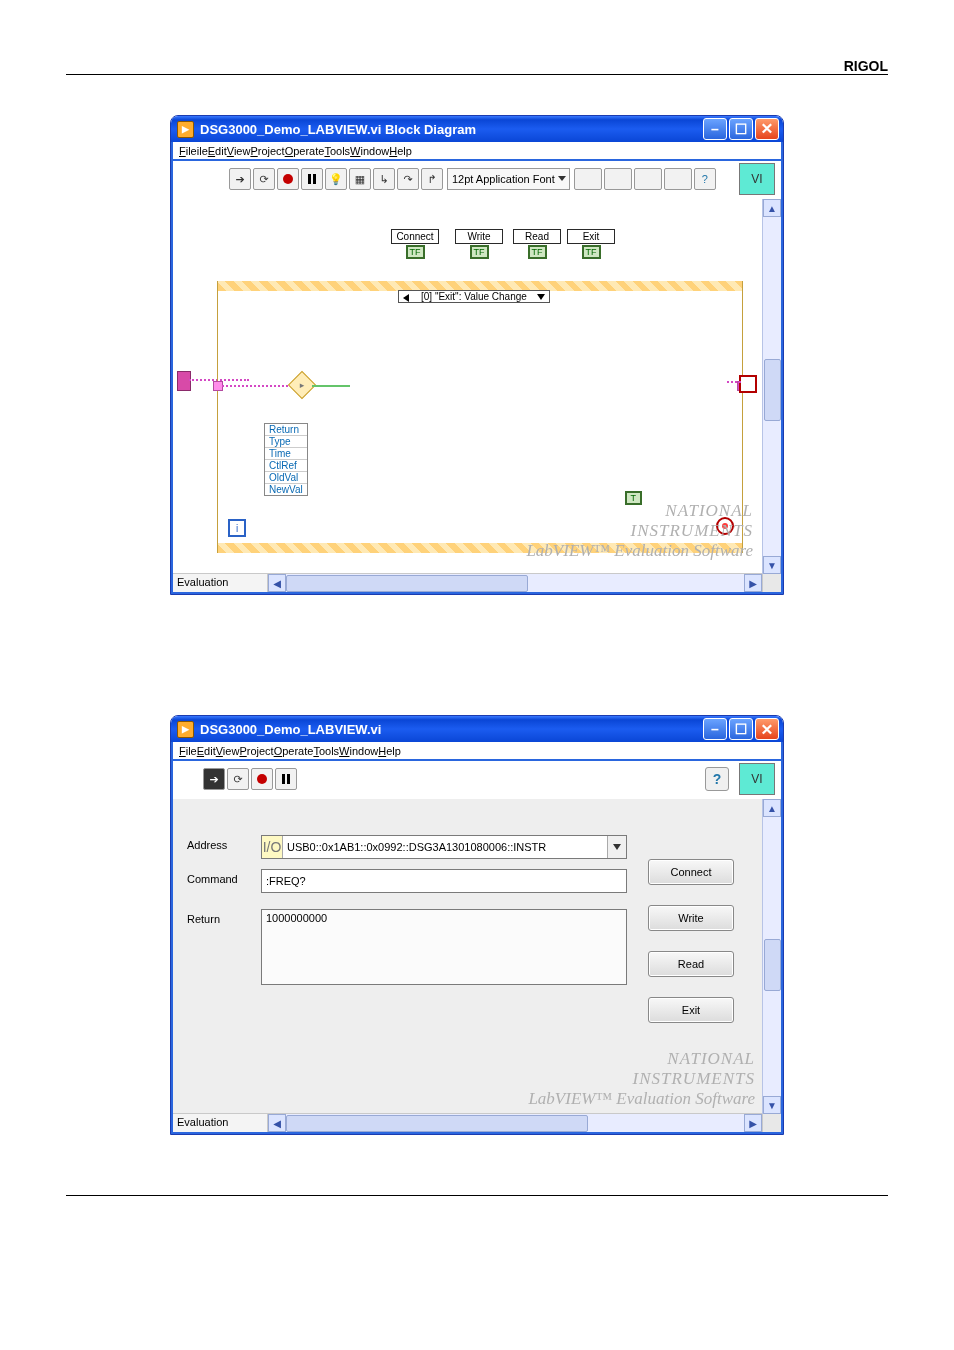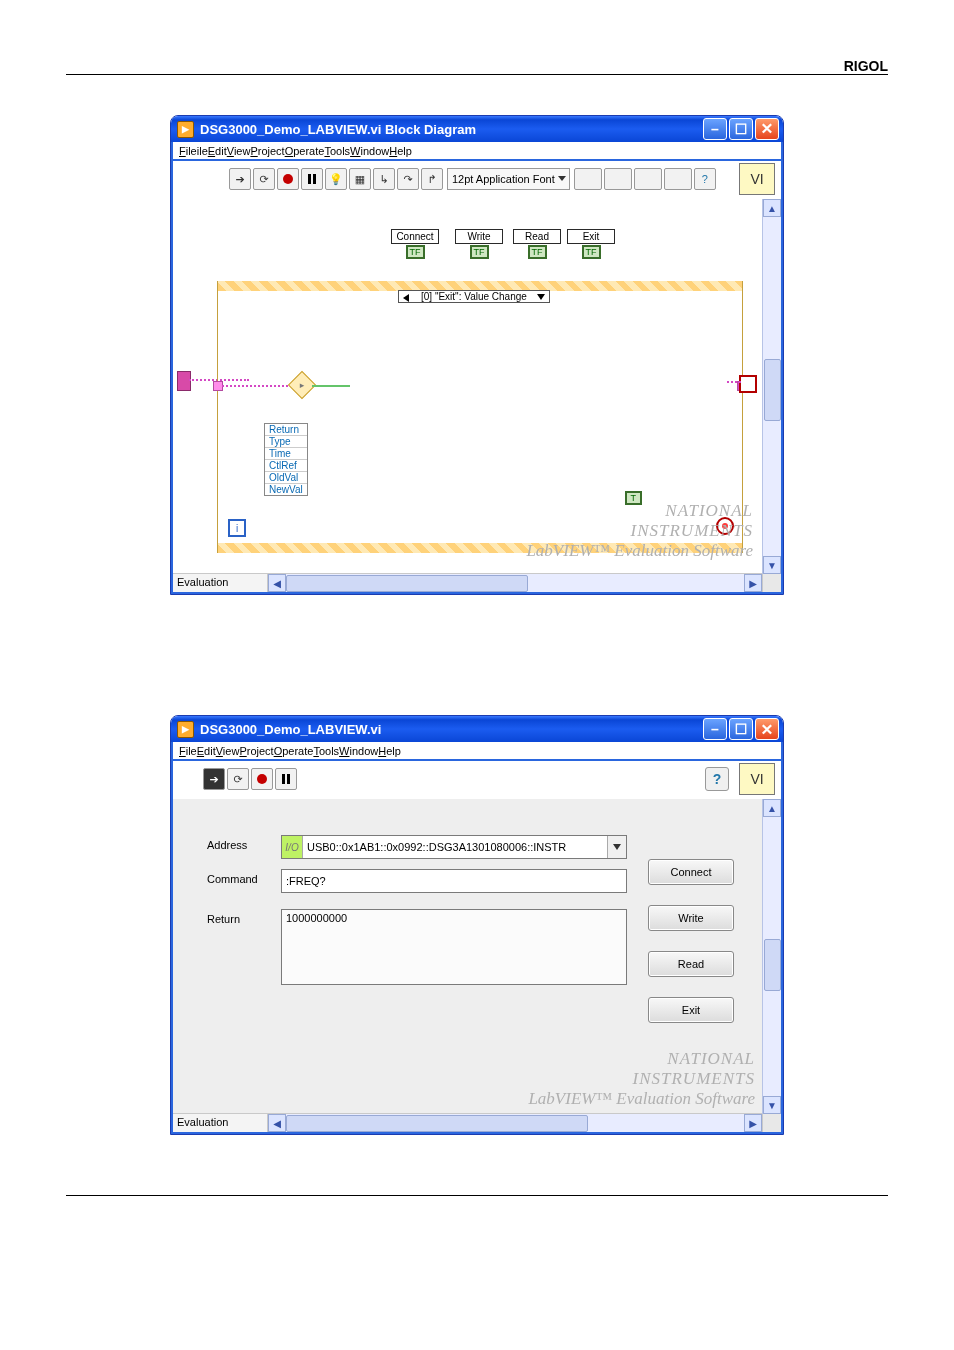--- a/index.html
+++ b/index.html
@@ -104,22 +104,22 @@
     font-size:11px;display:inline-flex;align-items:center;position:relative;
     margin:0 2px;
   }
   .fontbox::after{
     content:"";position:absolute;right:3px;top:7px;
     border-left:4px solid transparent;border-right:4px solid transparent;border-top:5px solid #333;
   }
   .mini{width:26px;height:20px;border:1px solid #999;background:#f2f2f2;border-radius:2px;}
   .spacer{flex:1;}
   .vi-icon{
-    width:34px;height:30px;border:1px solid #777;background:#fef9c3;
-    display:inline-flex;align-items:center;justify-content:center;font-size:14px;color:#333;
+    width:34px;height:30px;border:1px solid #777;background:#5eead4;
+    display:inline-flex;align-items:center;justify-content:center;font-size:12px;color:#333;
   }
 
   .clientwrap{
     border:2px solid #2a66de;border-top:none;
     background:#ececec;
     position:relative;
   }
   .client{
     position:relative;background:#fff;
     margin-right:18px; 
@@ -239,22 +239,22 @@
   }
   .fp-label{width:64px;font-size:11px;padding-top:4px;}
   .fp-field{
     flex:1;
   }
   .fp-combo{
     height:22px;border:1px solid #7a7a7a;background:#fff;
     display:flex;align-items:center;font-size:11px;position:relative;
   }
   .fp-combo .ic{
-    width:20px;height:100%;border-right:1px solid #aaa;background:#bef264;
-    display:flex;align-items:center;justify-content:center;color:#777;font-size:10px;font-style:italic;
+    width:20px;height:100%;border-right:1px solid #aaa;background:#fef9c3;
+    display:flex;align-items:center;justify-content:center;color:#777;font-size:14px;
   }
   .fp-combo .txt{padding:0 4px;flex:1;}
   .fp-combo .dd{
     width:18px;height:100%;border-left:1px solid #aaa;background:#f0f0f0;
     display:flex;align-items:center;justify-content:center;
   }
   .fp-combo .dd::after{
     content:"";border-left:4px solid transparent;border-right:4px solid transparent;border-top:6px solid #333;
   }
   .fp-input{
@@ -465,21 +465,21 @@
       <span class="help-round">?</span>
       <span style="width:6px;"></span>
       <span class="vi-icon">VI</span>
     </div>
 
     <div class="clientwrap">
       <div class="client2">
         <div style="height:26px;"></div>
 
         <div style="display:flex;">
-          <div style="flex:1;margin-left:20px;">
+          <div style="flex:1;">
             <div class="fp-row">
               <div class="fp-label">Address</div>
               <div class="fp-field">
                 <div class="fp-combo">
                   <div class="ic">I/O</div>
                   <div class="txt">USB0::0x1AB1::0x0992::DSG3A1301080006::INSTR</div>
                   <div class="dd"></div>
                 </div>
               </div>
             </div>

